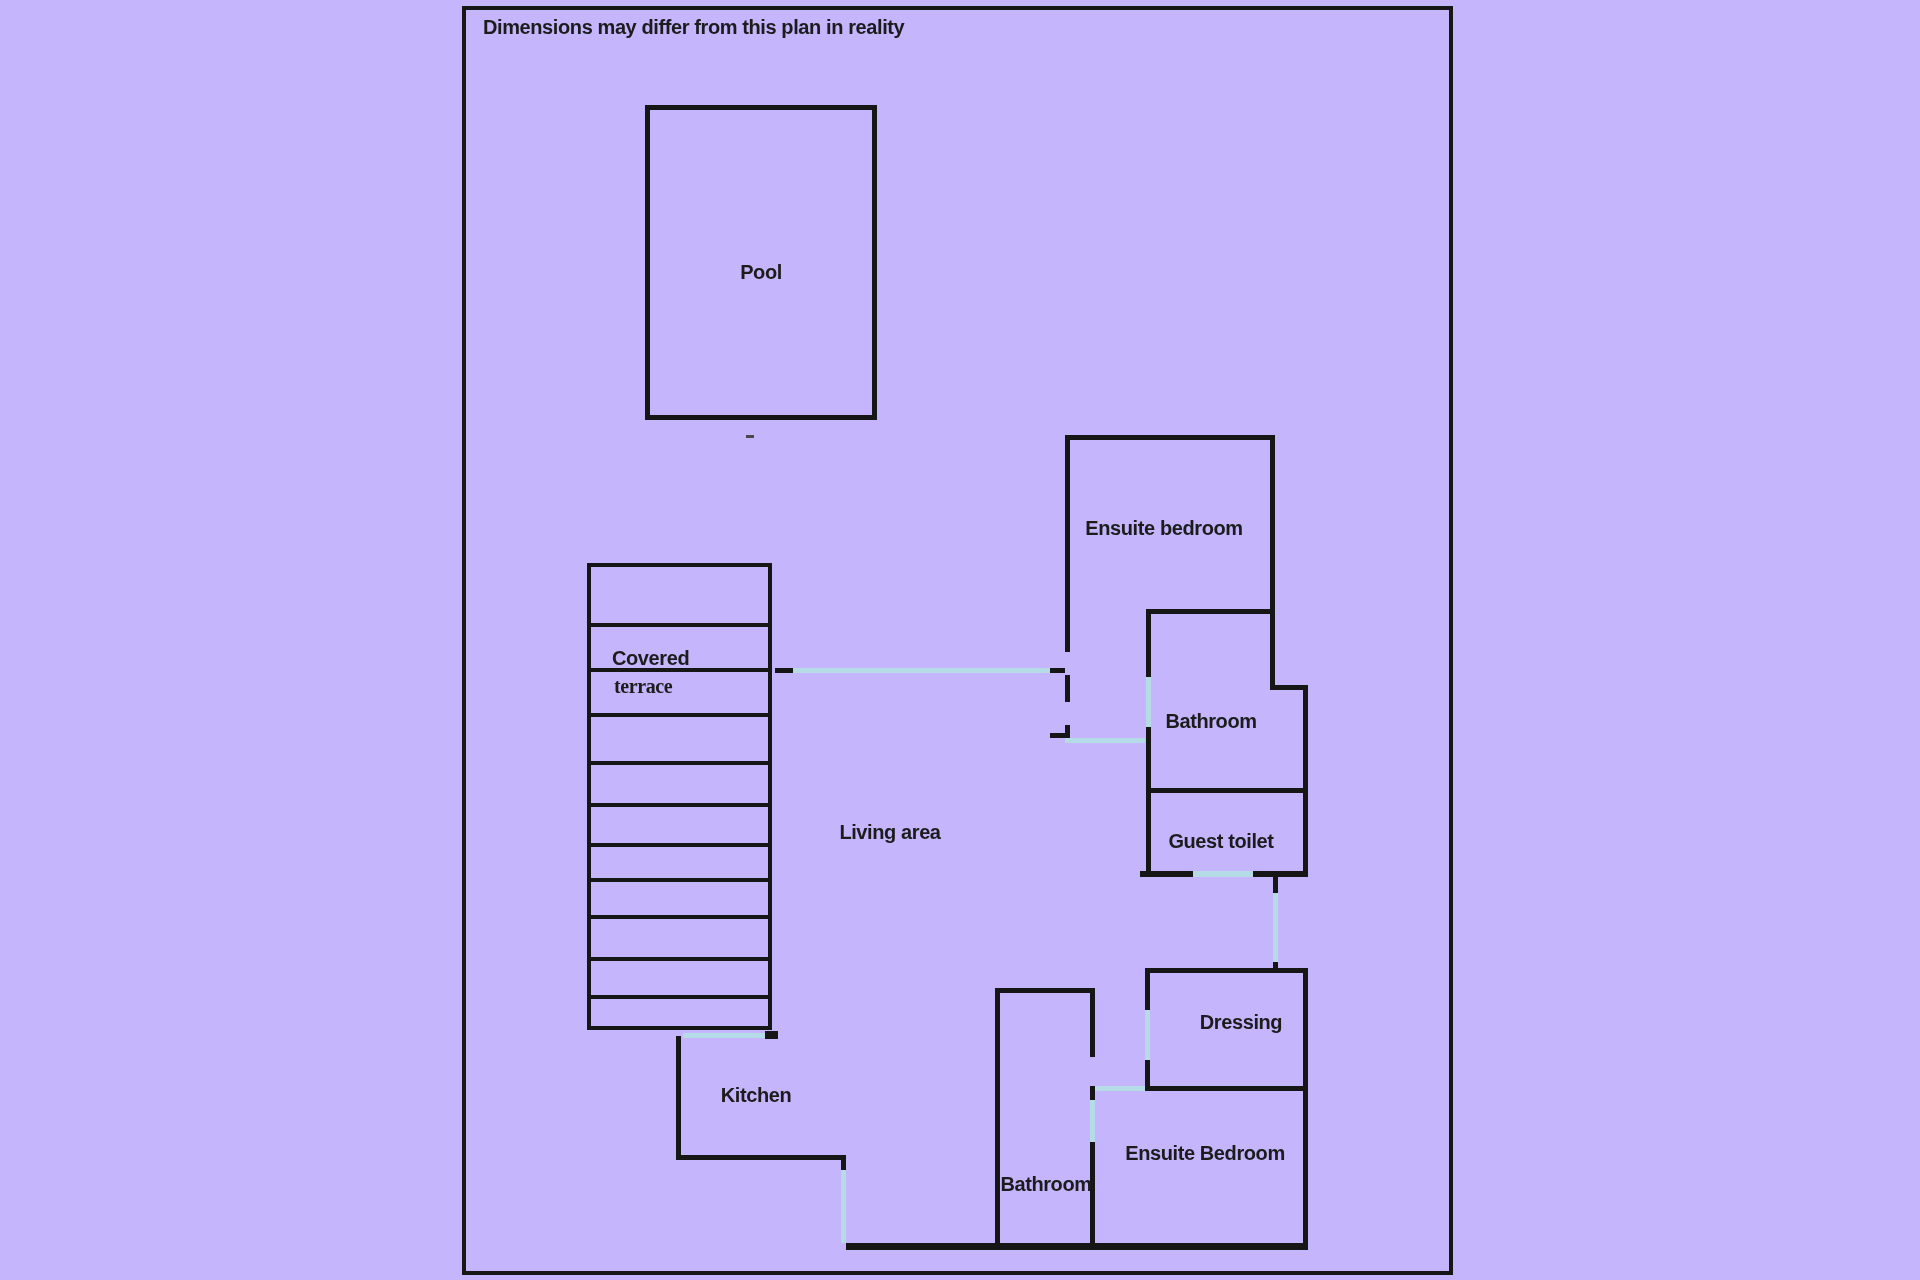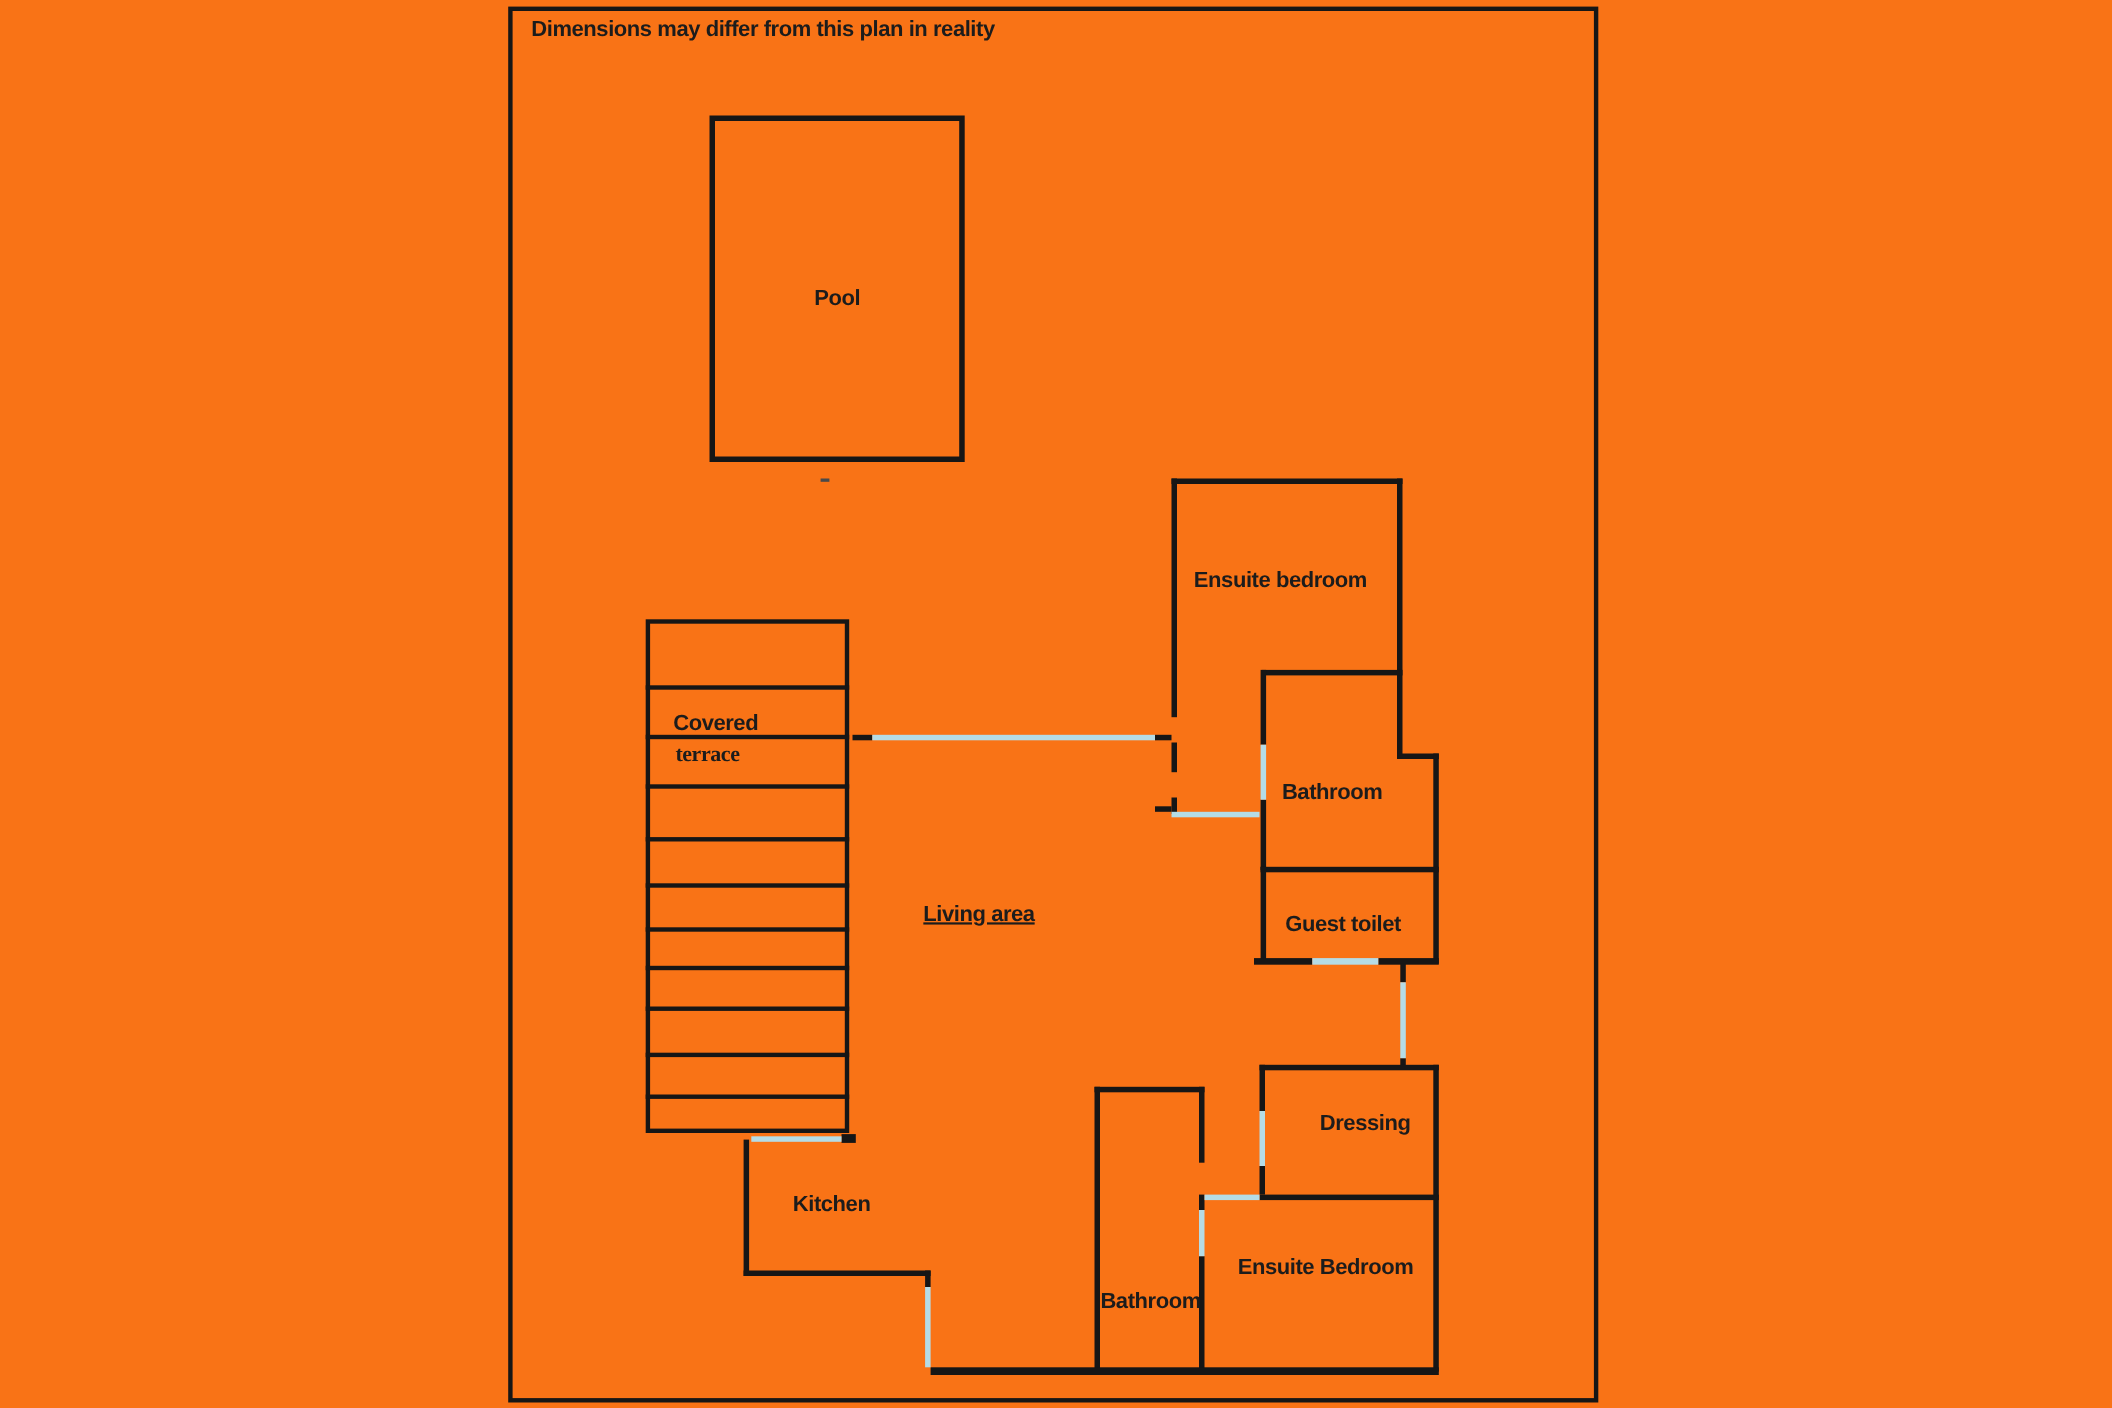--- a/index.html
+++ b/index.html
@@ -31,21 +31,21 @@
   .lbl-bathroom-top{left:1211px;top:721px;}
   .lbl-guest-toilet{left:1221px;top:841px;}
   .lbl-dressing{left:1209px;top:1022px;}
   .lbl-ensuite-bottom{left:1205px;top:1153px;}
   .lbl-bathroom-bottom{left:1046px;top:1184px;}
   .lbl-kitchen{left:756px;top:1095px;}
 </style>
 </head>
 <body>
 
-<div class="canvas" style="background: #f97316;">
+<div class="canvas" style="background: #c4b5fd;">
 
   <div id="segments">
       <div class="outline" style="left: 462px; top: 6px; width: 991px; height: 1269px; border: 4px solid rgb(22, 22, 22);"></div>
       <div class="outline" style="left: 645px; top: 105px; width: 232px; height: 315px; border: 5px solid rgb(22, 22, 22);"></div>
       <div class="outline" style="left: 587px; top: 563px; width: 185px; height: 467px; border: 4px solid rgb(22, 22, 22);"></div>
       <div class="seg" style="left: 587px; top: 623px; width: 185px; height: 4px; background: rgb(22, 22, 22);"></div>
       <div class="seg" style="left: 587px; top: 668px; width: 185px; height: 4px; background: rgb(22, 22, 22);"></div>
       <div class="seg" style="left: 587px; top: 713px; width: 185px; height: 4px; background: rgb(22, 22, 22);"></div>
       <div class="seg" style="left: 587px; top: 761px; width: 185px; height: 4px; background: rgb(22, 22, 22);"></div>
       <div class="seg" style="left: 587px; top: 803px; width: 185px; height: 4px; background: rgb(22, 22, 22);"></div>
@@ -99,21 +99,21 @@
       <div class="seg" style="left: 841px; top: 1170px; width: 5px; height: 73px; background: rgb(181, 220, 230);"></div>
       <div class="seg" style="left: 683px; top: 1033px; width: 82px; height: 5px; background: rgb(181, 220, 230);"></div>
       <div class="seg" style="left: 746px; top: 435px; width: 8px; height: 3px; background: rgb(74, 74, 74);"></div>
     </div>
 
   <div class="lbl lbl-disclaimer" style="color: rgb(28, 28, 28);">Dimensions may differ from this plan in reality</div>
 
   <div class="lbl centered lbl-pool" style="color: rgb(28, 28, 28);">Pool</div>
   <div class="lbl vcentered lbl-covered" style="color: rgb(28, 28, 28);">Covered</div>
   <div class="lbl vcentered lbl-terrace" style="color: rgb(28, 28, 28); font-family: Liberation Serif, serif;">terrace</div>
-  <div class="lbl centered lbl-living" style="color: rgb(28, 28, 28); text-decoration: underline;">Living area</div>
+  <div class="lbl centered lbl-living" style="color: rgb(28, 28, 28);">Living area</div>
   <div class="lbl centered lbl-ensuite-top" style="color: rgb(28, 28, 28);">Ensuite bedroom</div>
   <div class="lbl centered lbl-bathroom-top" style="color: rgb(28, 28, 28);">Bathroom</div>
   <div class="lbl centered lbl-guest-toilet" style="color: rgb(28, 28, 28);">Guest toilet</div>
   <div class="lbl centered lbl-dressing" style="color: rgb(28, 28, 28); margin-left: 32px;">Dressing</div>
   <div class="lbl centered lbl-ensuite-bottom" style="color: rgb(28, 28, 28);">Ensuite Bedroom</div>
   <div class="lbl centered lbl-bathroom-bottom" style="color: rgb(28, 28, 28);">Bathroom</div>
   <div class="lbl centered lbl-kitchen" style="color: rgb(28, 28, 28); text-align: center;">Kitchen</div>
 
 </div>
 

